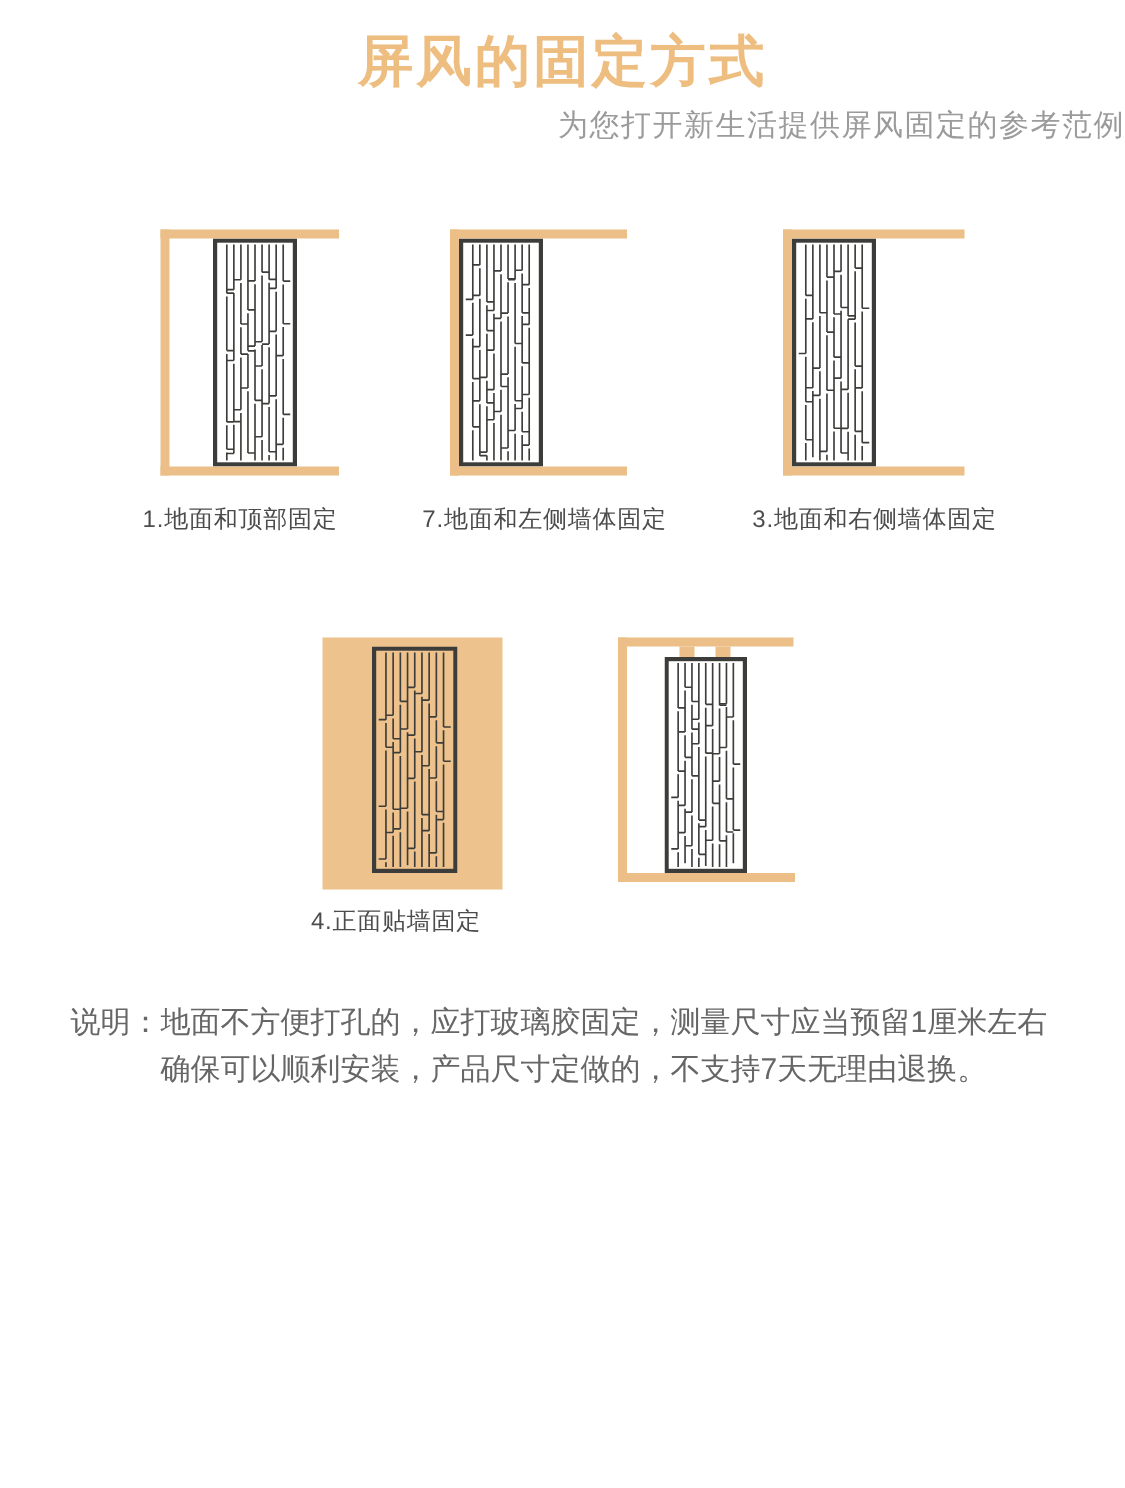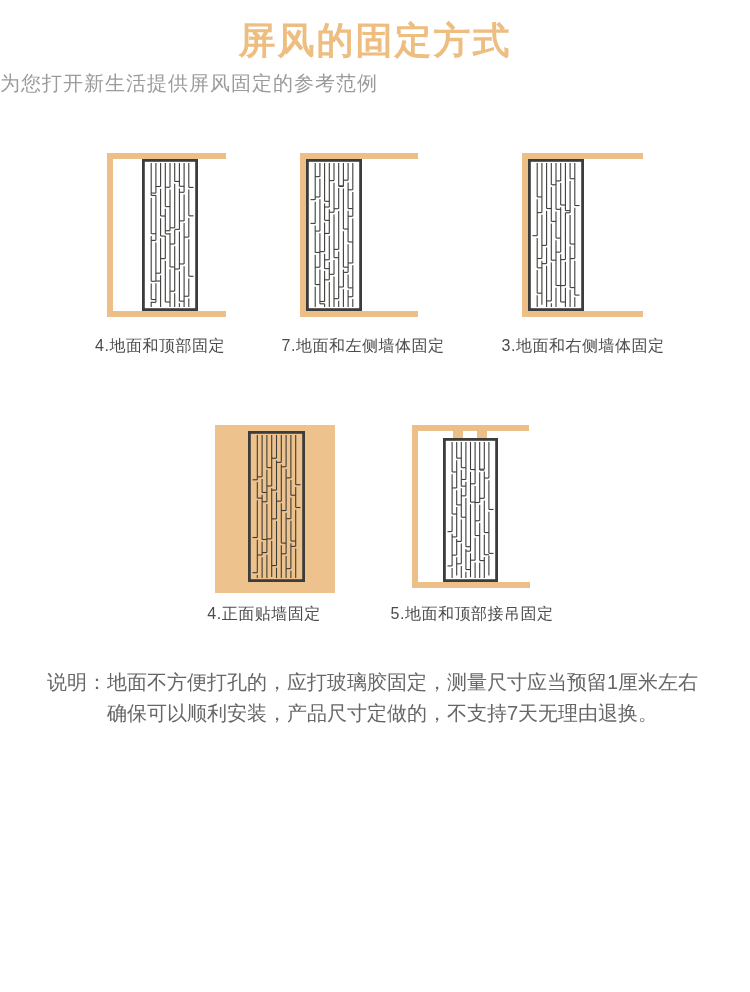--- a/index.html
+++ b/index.html
@@ -6,21 +6,21 @@
   body{font-family:"Liberation Sans","DejaVu Sans",sans-serif;}
   .canvas{position:relative;width:750px;height:881px;margin:0 auto;background:#ffffff;overflow:hidden;}
 
   .page-title{
     position:absolute;left:0;top:16px;width:100%;
     text-align:center;font-size:37px;font-weight:bold;
     letter-spacing:2px;color:var(--accent-title,#eebd80);
   }
   .page-subtitle{
     position:absolute;left:0;top:70px;width:100%;
-    text-align:left;font-size:20px;letter-spacing:1px;
+    text-align:right;font-size:20px;letter-spacing:1px;
     color:var(--subtitle-text,#9b9b9b);
   }
 
   .figure{position:absolute;}
   .bar{position:absolute;background:var(--wood-bar,#ebbf87);}
   .wall-fill{background:var(--wood-fill,#eec28c);}
   .screen{position:absolute;display:block;}
   svg.screen line, svg.screen rect{stroke:var(--screen-line,#3c3c3a);stroke-linecap:butt;}
 
   .method-label{
@@ -302,21 +302,21 @@
         <line x1="46.800000000000004" y1="4" x2="46.800000000000004" y2="46.52945569064468" stroke-width="1.1"></line>
         <line x1="46.800000000000004" y1="46.52945569064468" x2="51.50000000000001" y2="46.52945569064468" stroke-width="1.1"></line>
         <line x1="46.800000000000004" y1="48.729455690644684" x2="46.800000000000004" y2="99.59276890642941" stroke-width="1.1"></line>
         <line x1="46.800000000000004" y1="99.59276890642941" x2="42.1" y2="99.59276890642941" stroke-width="1.1"></line>
         <line x1="46.800000000000004" y1="101.79276890642942" x2="46.800000000000004" y2="136.1070850986056" stroke-width="1.1"></line>
         <line x1="46.800000000000004" y1="136.1070850986056" x2="51.50000000000001" y2="136.1070850986056" stroke-width="1.1"></line>
         <line x1="46.800000000000004" y1="138.3070850986056" x2="46.800000000000004" y2="148" stroke-width="1.1"></line>
       </svg>
   </div>
 
-  <div class="method-label lbl-1">4.地面和顶部固定</div>
+  <div class="method-label lbl-1">1.地面和顶部固定</div>
   <div class="method-label lbl-2">7.地面和左侧墙体固定</div>
   <div class="method-label lbl-3">3.地面和右侧墙体固定</div>
 
   <div class="figure wall-fill" style="left:215px;top:425px;width:120px;height:168px;">
     <svg class="screen" style="left:33px;top:6px;width:57px;height:151px;" viewBox="0 0 57 151" fill="none">
         <rect x="1.4" y="1.4" width="54.2" height="148.2" fill="none" stroke-width="2.8"></rect>
         <line x1="9.3" y1="4" x2="9.3" y2="48.77484882483259" stroke-width="1.1"></line>
         <line x1="9.3" y1="48.77484882483259" x2="4.500000000000001" y2="48.77484882483259" stroke-width="1.1"></line>
         <line x1="9.3" y1="50.97484882483259" x2="9.3" y2="67.13379752803594" stroke-width="1.1"></line>
         <line x1="9.3" y1="67.13379752803594" x2="14.100000000000001" y2="67.13379752803594" stroke-width="1.1"></line>
@@ -474,21 +474,20 @@
         <line x1="45.9" y1="40.031834973488" x2="41.3" y2="40.031834973488" stroke-width="1.1"></line>
         <line x1="45.9" y1="42.231834973488006" x2="45.9" y2="71.46172880083323" stroke-width="1.1"></line>
         <line x1="45.9" y1="71.46172880083323" x2="50.5" y2="71.46172880083323" stroke-width="1.1"></line>
         <line x1="45.9" y1="73.66172880083323" x2="45.9" y2="115.37400879533962" stroke-width="1.1"></line>
         <line x1="45.9" y1="115.37400879533962" x2="50.5" y2="115.37400879533962" stroke-width="1.1"></line>
         <line x1="45.9" y1="117.57400879533962" x2="45.9" y2="137.48924702117222" stroke-width="1.1"></line>
       </svg>
   </div>
 
   <div class="method-label lbl-4">4.正面贴墙固定</div>
-  <div class="method-label lbl-5">5.地面和顶部接吊固定</div>
 
   <div class="note">
     <span class="note-prefix">说明：</span>
     <div class="note-lines">
       <div>地面不方便打孔的，应打玻璃胶固定，测量尺寸应当预留1厘米左右</div>
       <div>确保可以顺利安装，产品尺寸定做的，不支持7天无理由退换。</div>
     </div>
   </div>
 
 </div>

